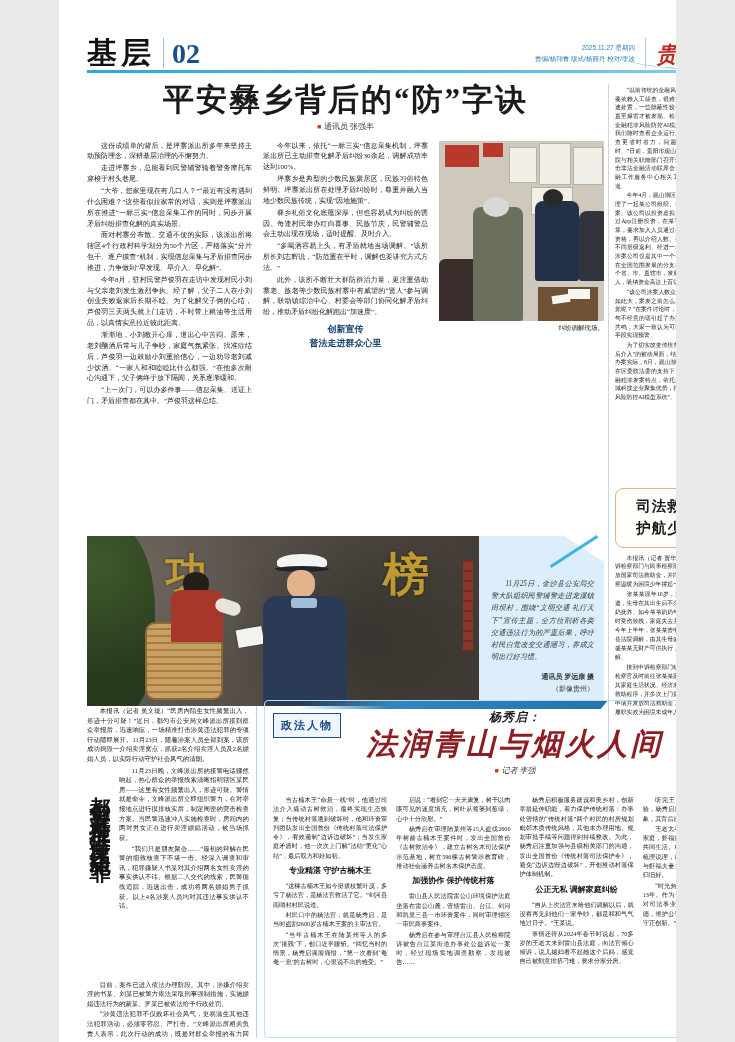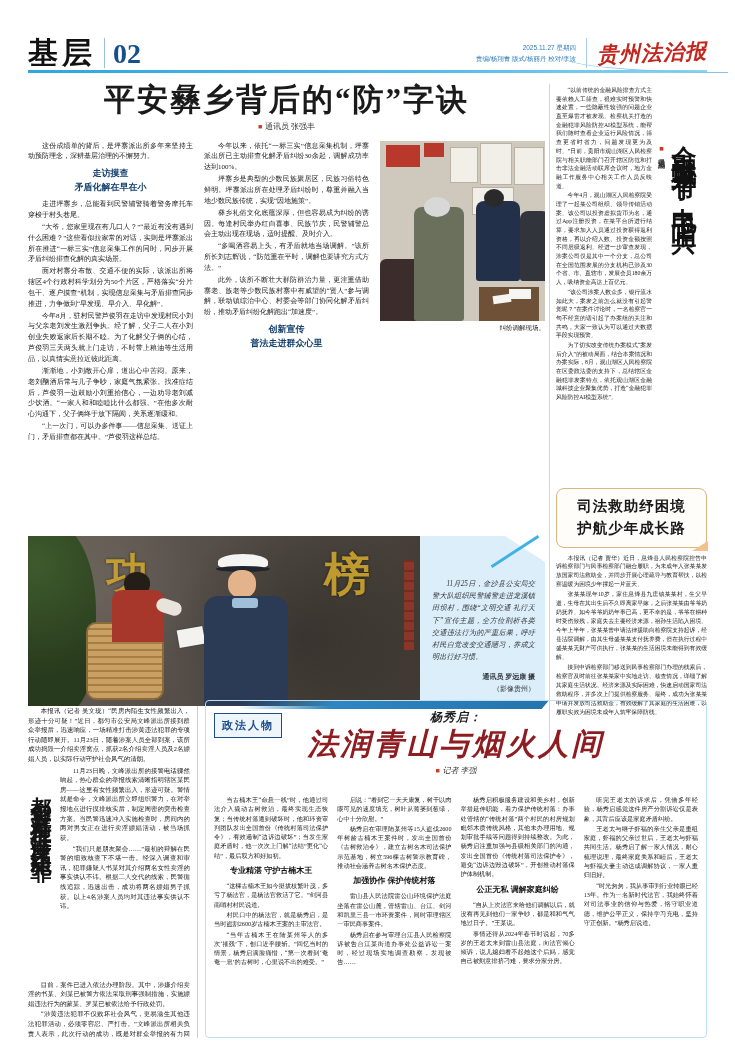--- a/index.html
+++ b/index.html
@@ -1,16 +1,16 @@
 <!DOCTYPE html>
 <html><head>
 <meta charset="utf-8">
 <style>
   html,body{margin:0;padding:0;background:#e9e9e9;}
-  .page{position:relative;width:735px;height:1042px;background:#ffffff;margin:0 auto;
+  .page{position:relative;width:617px;height:1042px;background:#ffffff;margin:0 auto;
         font-family:"Liberation Serif","DejaVu Serif",serif;color:#1a1a1a;overflow:hidden;}
   
   .masthead{position:absolute;left:28px;top:20px;width:679px;height:48px;display:flex;align-items:flex-end;justify-content:space-between;}
   .mh-left{display:flex;align-items:flex-end;gap:8px;font-family:"Liberation Sans","DejaVu Sans",sans-serif;}
   .mh-section{font-size:30px;font-weight:bold;color:#111;letter-spacing:4px;line-height:1;}
   .mh-divider{width:1px;height:30px;background:#9bbdd6;}
   .mh-pageno{font-size:28px;font-weight:bold;color:#174f8d;line-height:1;font-family:"Liberation Serif",serif;}
   .mh-right{display:flex;align-items:center;gap:10px;}
   .mh-meta{text-align:right;color:#2f7fb8;font-size:6.5px;line-height:1.7;font-family:"Liberation Sans",sans-serif;}
   .mh-vline{width:1px;height:30px;background:#a9cce4;}
@@ -128,22 +128,20 @@
   <div class="mh-rule"></div>
 
   <div class="main-art">
     <div class="main-headline">平安彝乡背后的“防”字诀</div>
     <div class="byline">
       <span class="sq">■</span><span>通讯员 张强丰</span>
     </div>
     <div class="main-cols">
       <div class="mcol">
           <p class="para">这份成绩单的背后，是坪寨派出所多年来坚持主动预防理念，深耕基层治理的不懈努力。</p>
-          <div class="subhead">走访摸查
-矛盾化解在早在小</div>
           <p class="para">走进坪寨乡，总能看到民警辅警骑着警务摩托车穿梭于村头巷尾。</p>
           <p class="para">“大爷，您家里现在有几口人？”“最近有没有遇到什么困难？”这些看似拉家常的对话，实则是坪寨派出所在推进“一标三实”信息采集工作的同时，同步开展矛盾纠纷排查化解的真实场景。</p>
           <p class="para">面对村寨分布散、交通不便的实际，该派出所将辖区4个行政村科学划分为50个片区，严格落实“分片包干、逐户摸查”机制，实现信息采集与矛盾排查同步推进，力争做到“早发现、早介入、早化解”。</p>
           <p class="para">今年8月，驻村民警芦俊羽在走访中发现村民小刘与父亲老刘发生激烈争执。经了解，父子二人在小刘创业失败返家后长期不睦。为了化解父子俩的心结，芦俊羽三天两头就上门走访，不时带上粮油等生活用品，以真情实意拉近彼此距离。</p>
           <p class="para">渐渐地，小刘敞开心扉，道出心中苦闷。原来，老刘酗酒后常与儿子争吵，家庭气氛紧张。找准症结后，芦俊羽一边鼓励小刘重拾信心，一边劝导老刘减少饮酒。“一家人和和睦睦比什么都强。”在他多次耐心沟通下，父子俩终于放下隔阂，关系逐渐缓和。</p>
           <p class="para">“上一次门，可以办多件事——信息采集、送证上门，矛盾排查都在其中。”芦俊羽这样总结。</p>
         </div>
       <div class="mcol">
           <p class="para">今年以来，依托“一标三实”信息采集机制，坪寨派出所已主动排查化解矛盾纠纷30余起，调解成功率达到100%。</p>
           <p class="para">坪寨乡是典型的少数民族聚居区，民族习俗特色鲜明。坪寨派出所在处理矛盾纠纷时，尊重并融入当地少数民族传统，实现“因地施策”。</p>

